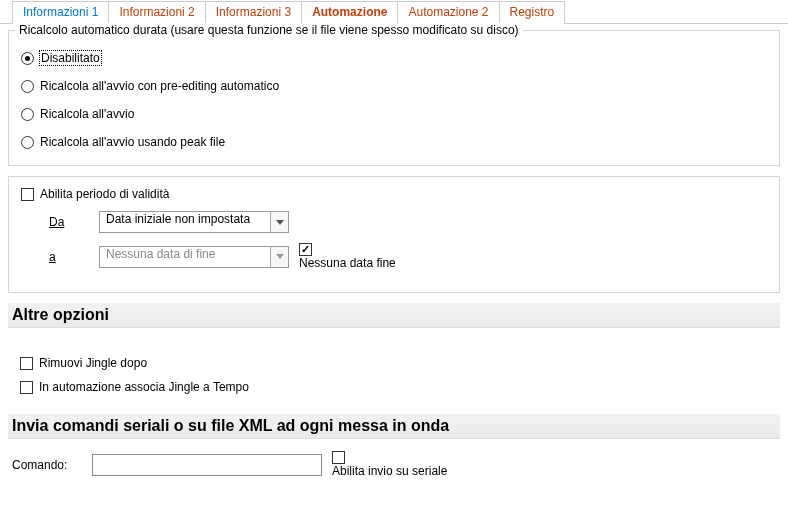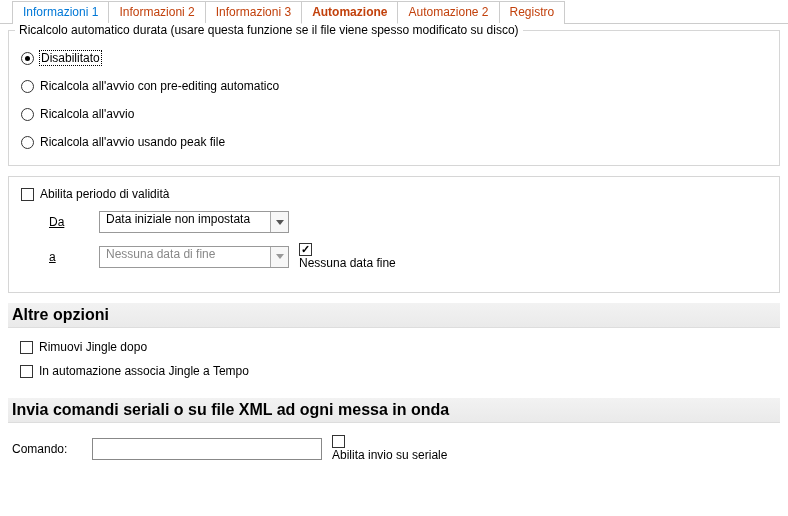--- a/index.html
+++ b/index.html
@@ -224,21 +224,21 @@
       </div>
       <div class="inline-check">
         <span class="checkbox checked"></span>
         <span>Nessuna data fine</span>
       </div>
     </div>
   </div>
 
   <div class="section-header">Altre opzioni</div>
   <div class="opts">
-    <div class="check-row" style="margin:4px 0 10px 4px">
+    <div class="check-row" style="margin:20px 0 10px 4px">
       <span class="checkbox"></span>
       <span>Rimuovi Jingle dopo</span>
     </div>
     <div class="check-row" style="margin:4px 0 6px 4px">
       <span class="checkbox"></span>
       <span>In automazione associa Jingle a Tempo</span>
     </div>
   </div>
 
   <div class="section-header">Invia comandi seriali o su file XML ad ogni messa in onda</div>

